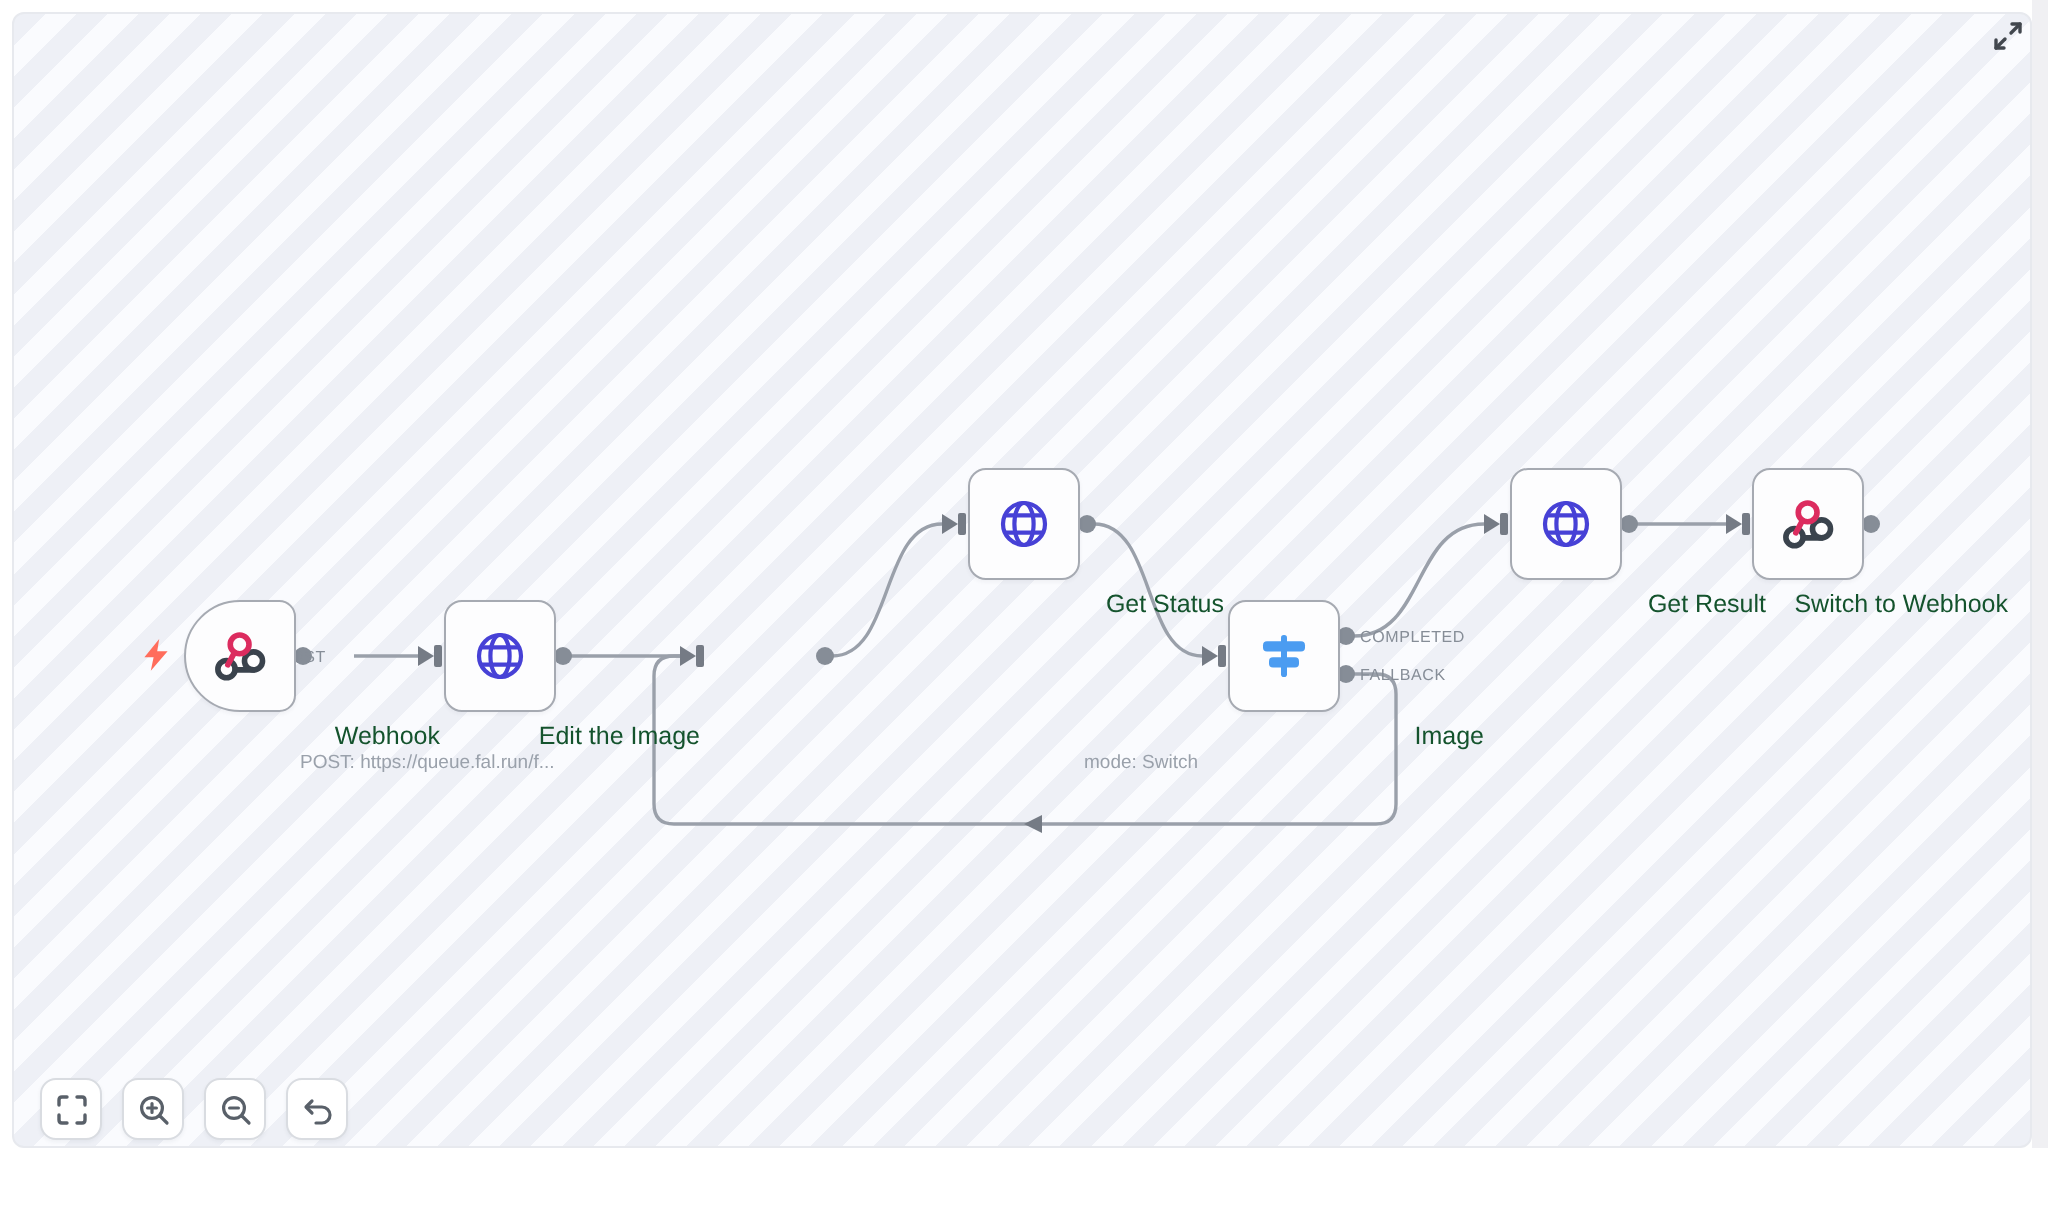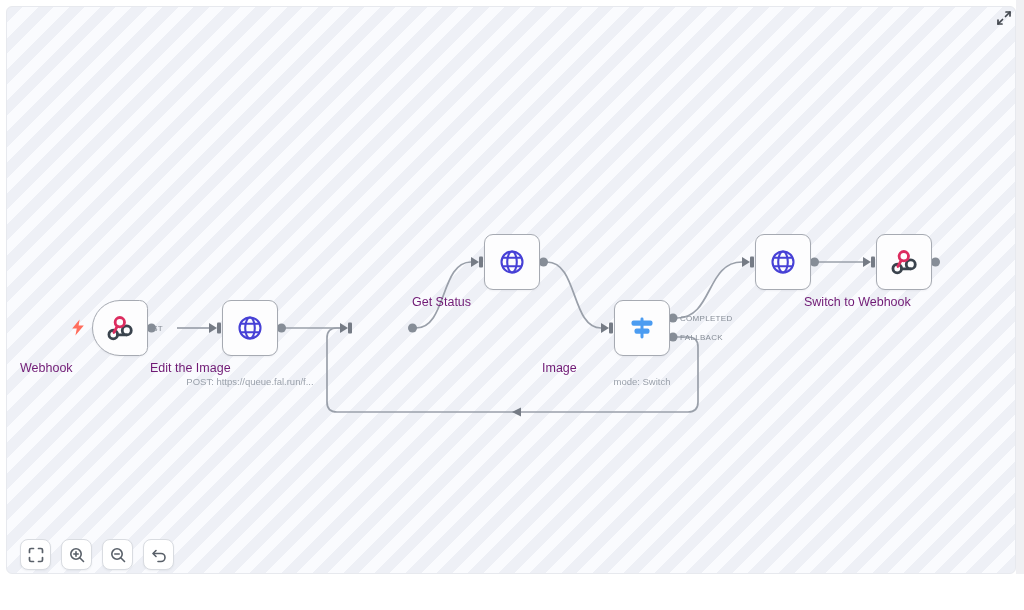--- a/index.html
+++ b/index.html
@@ -22,25 +22,25 @@
   svg.edges{position:absolute;left:0;top:0;}
   
   .node{position:absolute;width:56px;height:56px;}
   .node-box{
     width:56px;height:56px;background:#fdfdfe;border:1.5px solid #a6aab2;
     border-radius:9px;box-sizing:border-box;display:flex;align-items:center;justify-content:center;
     box-shadow:0 1px 2px rgba(40,45,60,.05);
   }
   .node-box.trigger{border-radius:30px 9px 9px 30px;}
   .node-label{
-    position:absolute;left:-72px;width:200px;text-align:left;
-    font-size:12.5px;font-weight:500;color:#701a75;top:61px;line-height:14px;
+    position:absolute;left:-72px;width:200px;text-align:right;
+    font-size:12.5px;font-weight:500;color:#14532d;top:61px;line-height:14px;
   }
   .node-sublabel{
-    position:absolute;left:-72px;width:200px;text-align:center;
+    position:absolute;left:-72px;width:200px;
     font-size:9.5px;color:#9aa1ab;top:76px;line-height:11px;
   }
   .edge-label{
     position:absolute;font-size:8px;font-weight:400;color:#868d97;
     letter-spacing:.3px;line-height:9px;white-space:nowrap;
   }
   .trigger-bolt{position:absolute;left:71px;top:319px;width:14px;height:17px;}
   
   .expand-btn{
     position:absolute;right:10px;top:8px;width:20px;height:20px;border:none;background:transparent;
@@ -174,20 +174,21 @@
   <div class="node" style="left:755px;top:234px">
     <div class="node-box">
       <svg width="30" height="30" viewBox="0 0 30 30">
         <g fill="none" stroke="#4741d6" stroke-width="2.1">
           <circle cx="15" cy="15" r="10.5"></circle>
           <ellipse cx="15" cy="15" rx="4.8" ry="10.5"></ellipse>
           <path d="M5.6,10.7 H24.4 M5.6,19.3 H24.4"></path>
         </g>
       </svg>
     </div>
+    <div class="node-label">Get Result</div>
   </div>
 
   <div class="node" style="left:876px;top:234px">
     <div class="node-box">
       <svg width="30" height="30" viewBox="0 0 32 32">
         <g fill="none" stroke-linecap="round">
           <g stroke="#3a434d" stroke-width="3">
             <circle cx="8.8" cy="23" r="4.6"></circle>
             <path d="M13.4,23.4 H23.2"></path>
             <circle cx="23.2" cy="18.6" r="4.8"></circle>

